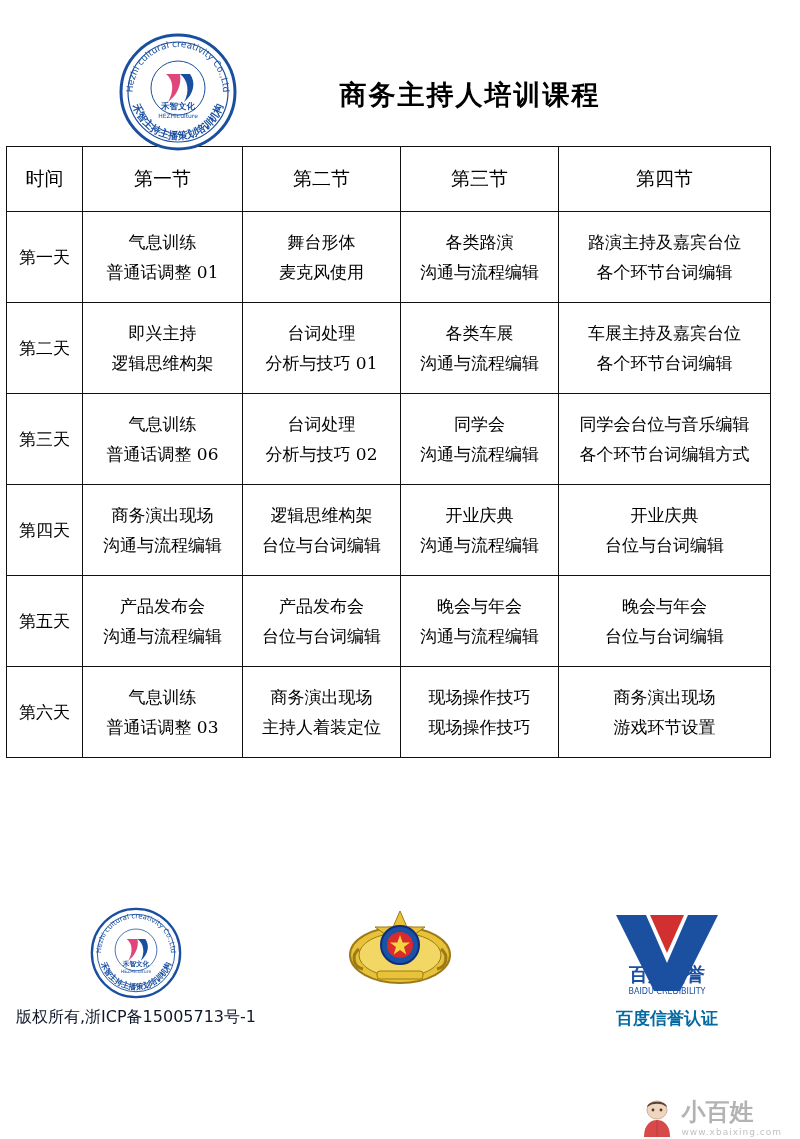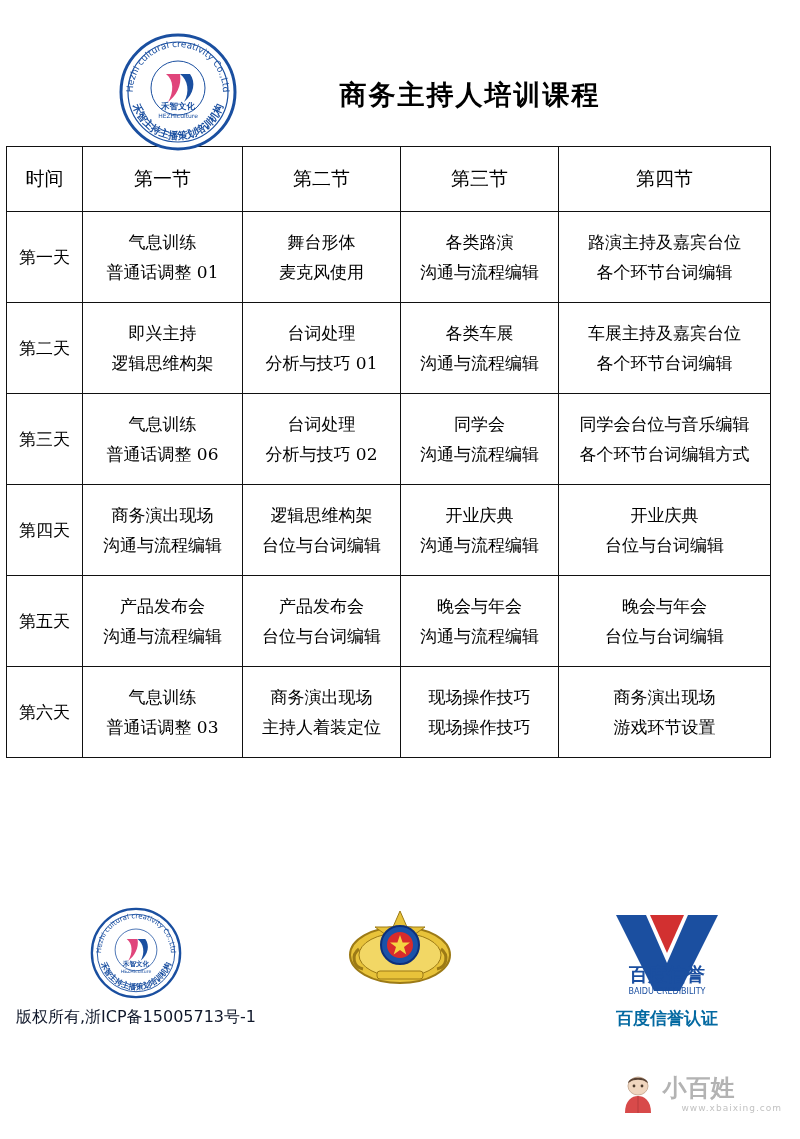--- a/index.html
+++ b/index.html
@@ -129,40 +129,39 @@
   }
 
   .seal-small { width: 96px; height: 96px; display: block; margin: 0 auto; }
   .police-emblem { width: 106px; height: 96px; display: block; margin: 0 auto; }
   .baidu-v { width: 130px; height: 96px; display: block; margin: 0 auto; }
 
   
   .watermark {
     position: absolute;
     right: 18px;
-    bottom: 24px;
+    bottom: 0;
     display: flex;
     align-items: center;
     gap: 6px;
   }
   .wm-text {
     font-family: "DejaVu Sans", "Liberation Sans", sans-serif;
     font-size: 24px;
     font-weight: bold;
     color: #b3b3b3;
     line-height: 1;
   }
   .wm-sub {
     font-family: "DejaVu Sans", "Liberation Sans", sans-serif;
     font-size: 9px;
     color: #c2c2c2;
     letter-spacing: 1px;
     text-align: center;
     margin-top: 3px;
-    margin-left: 19px;
   }
 </style>
 </head>
 <body>
 
 <div class="page">
 
   <div class="header">
     <div class="header-logo">
       <svg class="seal" viewBox="0 0 124 124" xmlns="http://www.w3.org/2000/svg">

